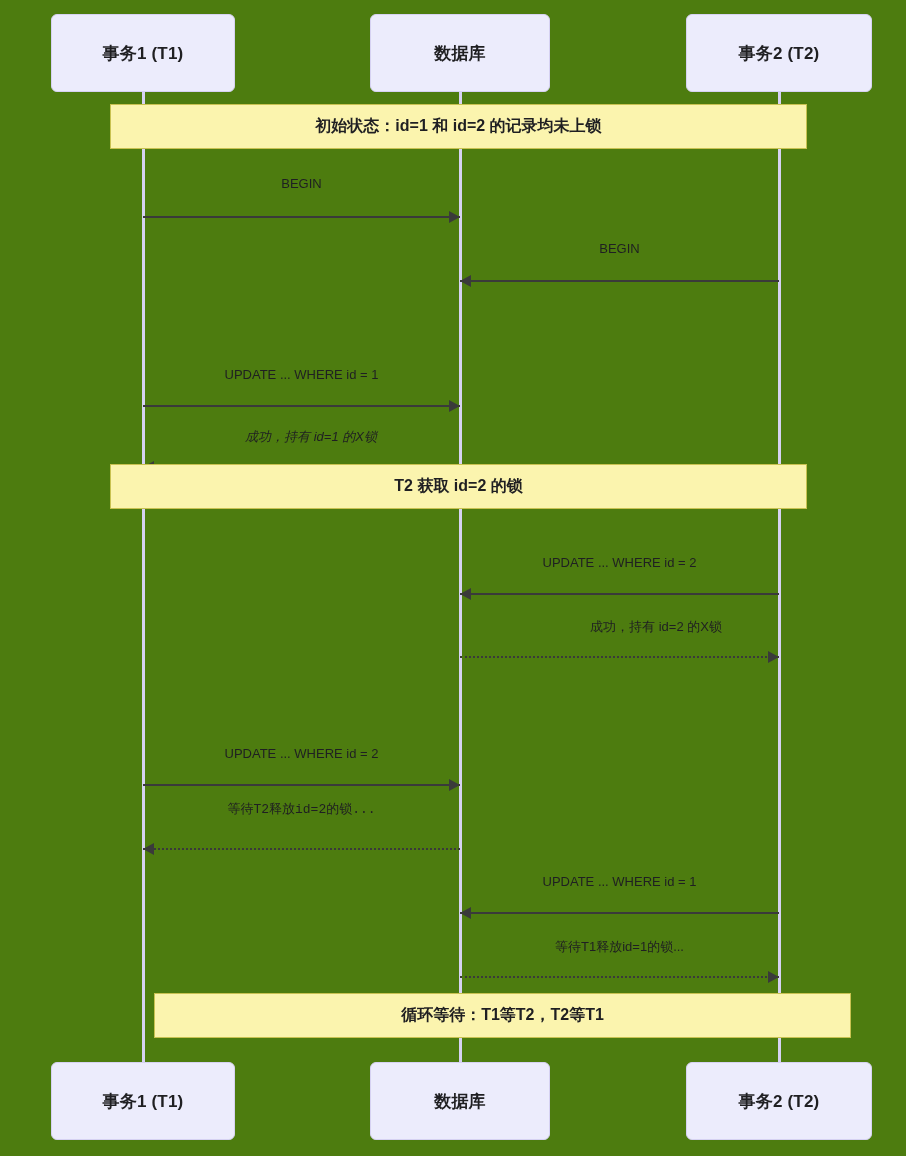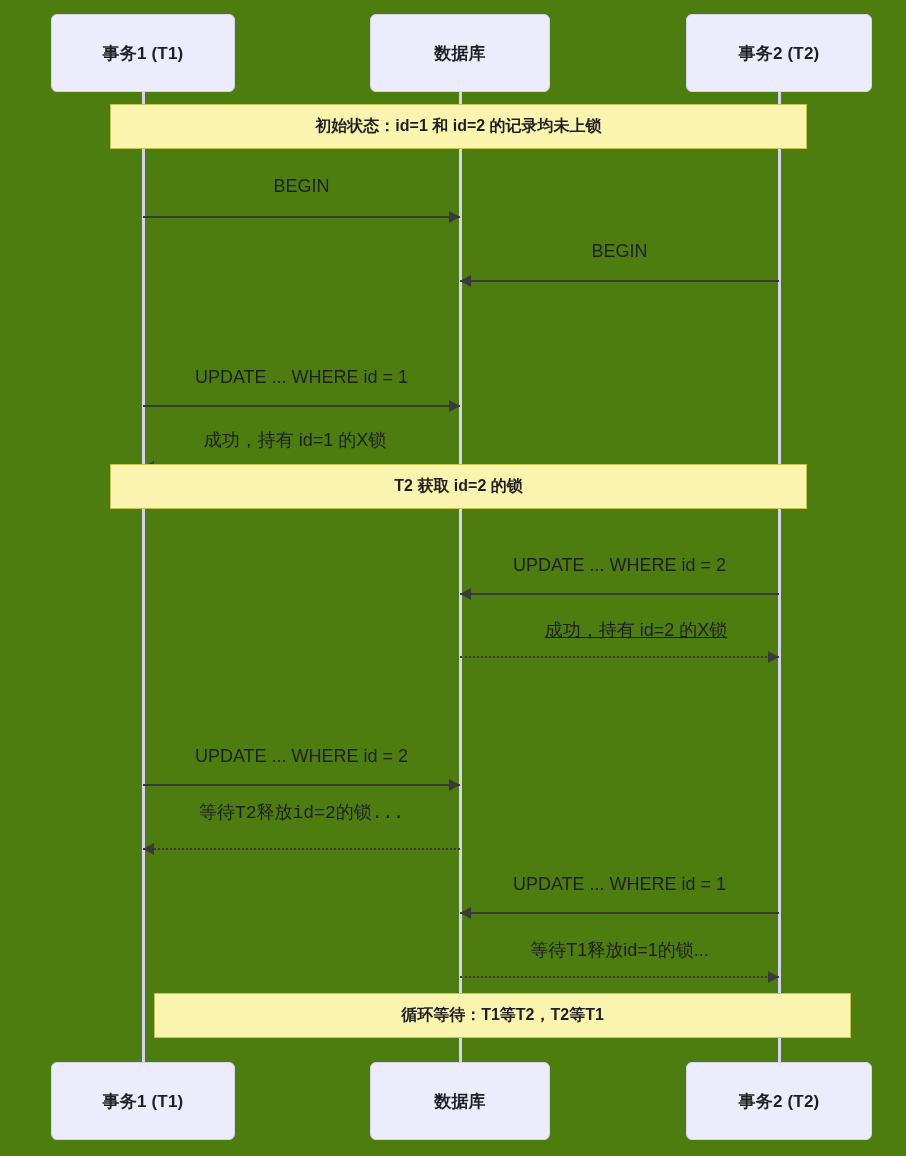--- a/index.html
+++ b/index.html
@@ -80,21 +80,21 @@
     border-left: 11px solid #3a3a3a;
   }
   .arrowhead.left {
     border-top: 6px solid transparent;
     border-bottom: 6px solid transparent;
     border-right: 11px solid #3a3a3a;
   }
   .msg-label {
     position: absolute;
     color: #1f1f22;
-    font-size: 18px;
+    font-size: 13px;
     text-align: left;
     white-space: nowrap;
     transform: translateX(-50%);
     z-index: 2;
   }
 </style>
 </head>
 <body>
 
 <div id="diagram-root">
@@ -132,27 +132,27 @@
     <div class="arrowhead right" style="top: 211px; left: 449px;"></div>
     <div class="msg-label" style="left: 301.5px; top: 176px;">BEGIN</div>
     <div class="msg-line" style="left: 460px; width: 319px; top: 280px;"></div>
     <div class="arrowhead left" style="top: 275px; left: 460px;"></div>
     <div class="msg-label" style="left: 619.5px; top: 241px;">BEGIN</div>
     <div class="msg-line" style="left: 143px; width: 317px; top: 405px;"></div>
     <div class="arrowhead right" style="top: 400px; left: 449px;"></div>
     <div class="msg-label" style="left: 301.5px; top: 367px;">UPDATE ... WHERE id = 1</div>
     <div class="msg-line dotted" style="left: 143px; width: 317px; top: 466px;"></div>
     <div class="arrowhead left" style="top: 461px; left: 143px;"></div>
-    <div class="msg-label" style="left: 295px; top: 428px;">成功，持有 id=1 的X锁</div>
+    <div class="msg-label" style="left: 311px; top: 428px; font-style: italic;">成功，持有 id=1 的X锁</div>
     <div class="msg-line" style="left: 460px; width: 319px; top: 593px;"></div>
     <div class="arrowhead left" style="top: 588px; left: 460px;"></div>
     <div class="msg-label" style="left: 619.5px; top: 555px;">UPDATE ... WHERE id = 2</div>
     <div class="msg-line dotted" style="left: 460px; width: 319px; top: 656px;"></div>
     <div class="arrowhead right" style="top: 651px; left: 768px;"></div>
-    <div class="msg-label" style="left: 636px; top: 618px; text-decoration: underline;">成功，持有 id=2 的X锁</div>
+    <div class="msg-label" style="left: 656px; top: 618px;">成功，持有 id=2 的X锁</div>
     <div class="msg-line" style="left: 143px; width: 317px; top: 784px;"></div>
     <div class="arrowhead right" style="top: 779px; left: 449px;"></div>
     <div class="msg-label" style="left: 301.5px; top: 746px;">UPDATE ... WHERE id = 2</div>
     <div class="msg-line dotted" style="left: 143px; width: 317px; top: 848px;"></div>
     <div class="arrowhead left" style="top: 843px; left: 143px;"></div>
     <div class="msg-label" style="left: 301.5px; top: 800px; font-family: Liberation Mono, monospace;">等待T2释放id=2的锁...</div>
     <div class="msg-line" style="left: 460px; width: 319px; top: 912px;"></div>
     <div class="arrowhead left" style="top: 907px; left: 460px;"></div>
     <div class="msg-label" style="left: 619.5px; top: 874px;">UPDATE ... WHERE id = 1</div>
     <div class="msg-line dotted" style="left: 460px; width: 319px; top: 976px;"></div>

